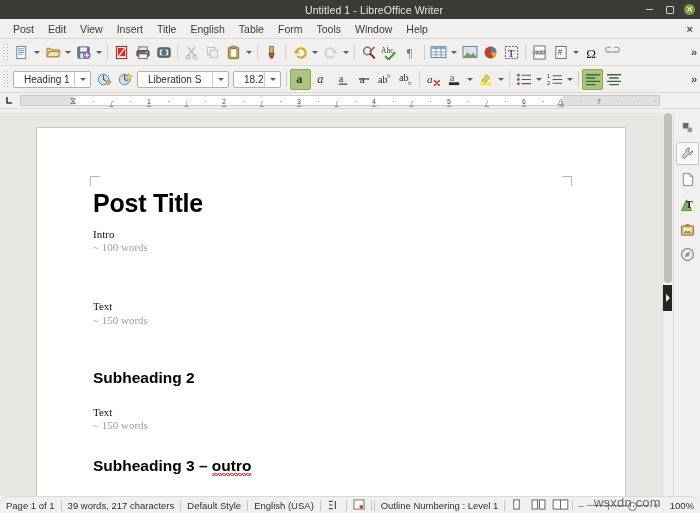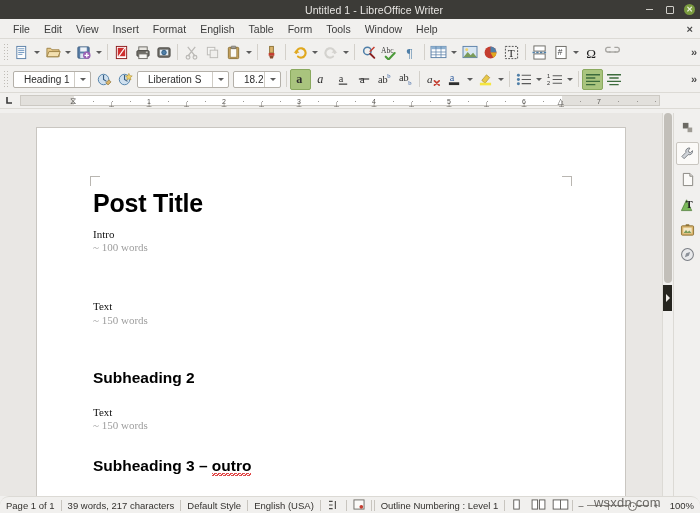--- a/index.html
+++ b/index.html
@@ -140,25 +140,25 @@
           <i class="wb-dash"></i>
         </span>
       <span class="wb">
           <i class="wb-rest"></i>
         </span>
       <span class="wb close">✕</span>
     </div>
   </div>
 
   <div class="menubar">
-    <span class="mi">File</span>
+    <span class="mi">Post</span>
     <span class="mi">Edit</span>
     <span class="mi">View</span>
     <span class="mi">Insert</span>
-    <span class="mi">Format</span>
+    <span class="mi">Title</span>
     <span class="mi">English</span>
     <span class="mi">Table</span>
     <span class="mi">Form</span>
     <span class="mi">Tools</span>
     <span class="mi">Window</span>
     <span class="mi">Help</span>
     <span class="menu-close">×</span>
   </div>
 
   <div class="toolbar">

